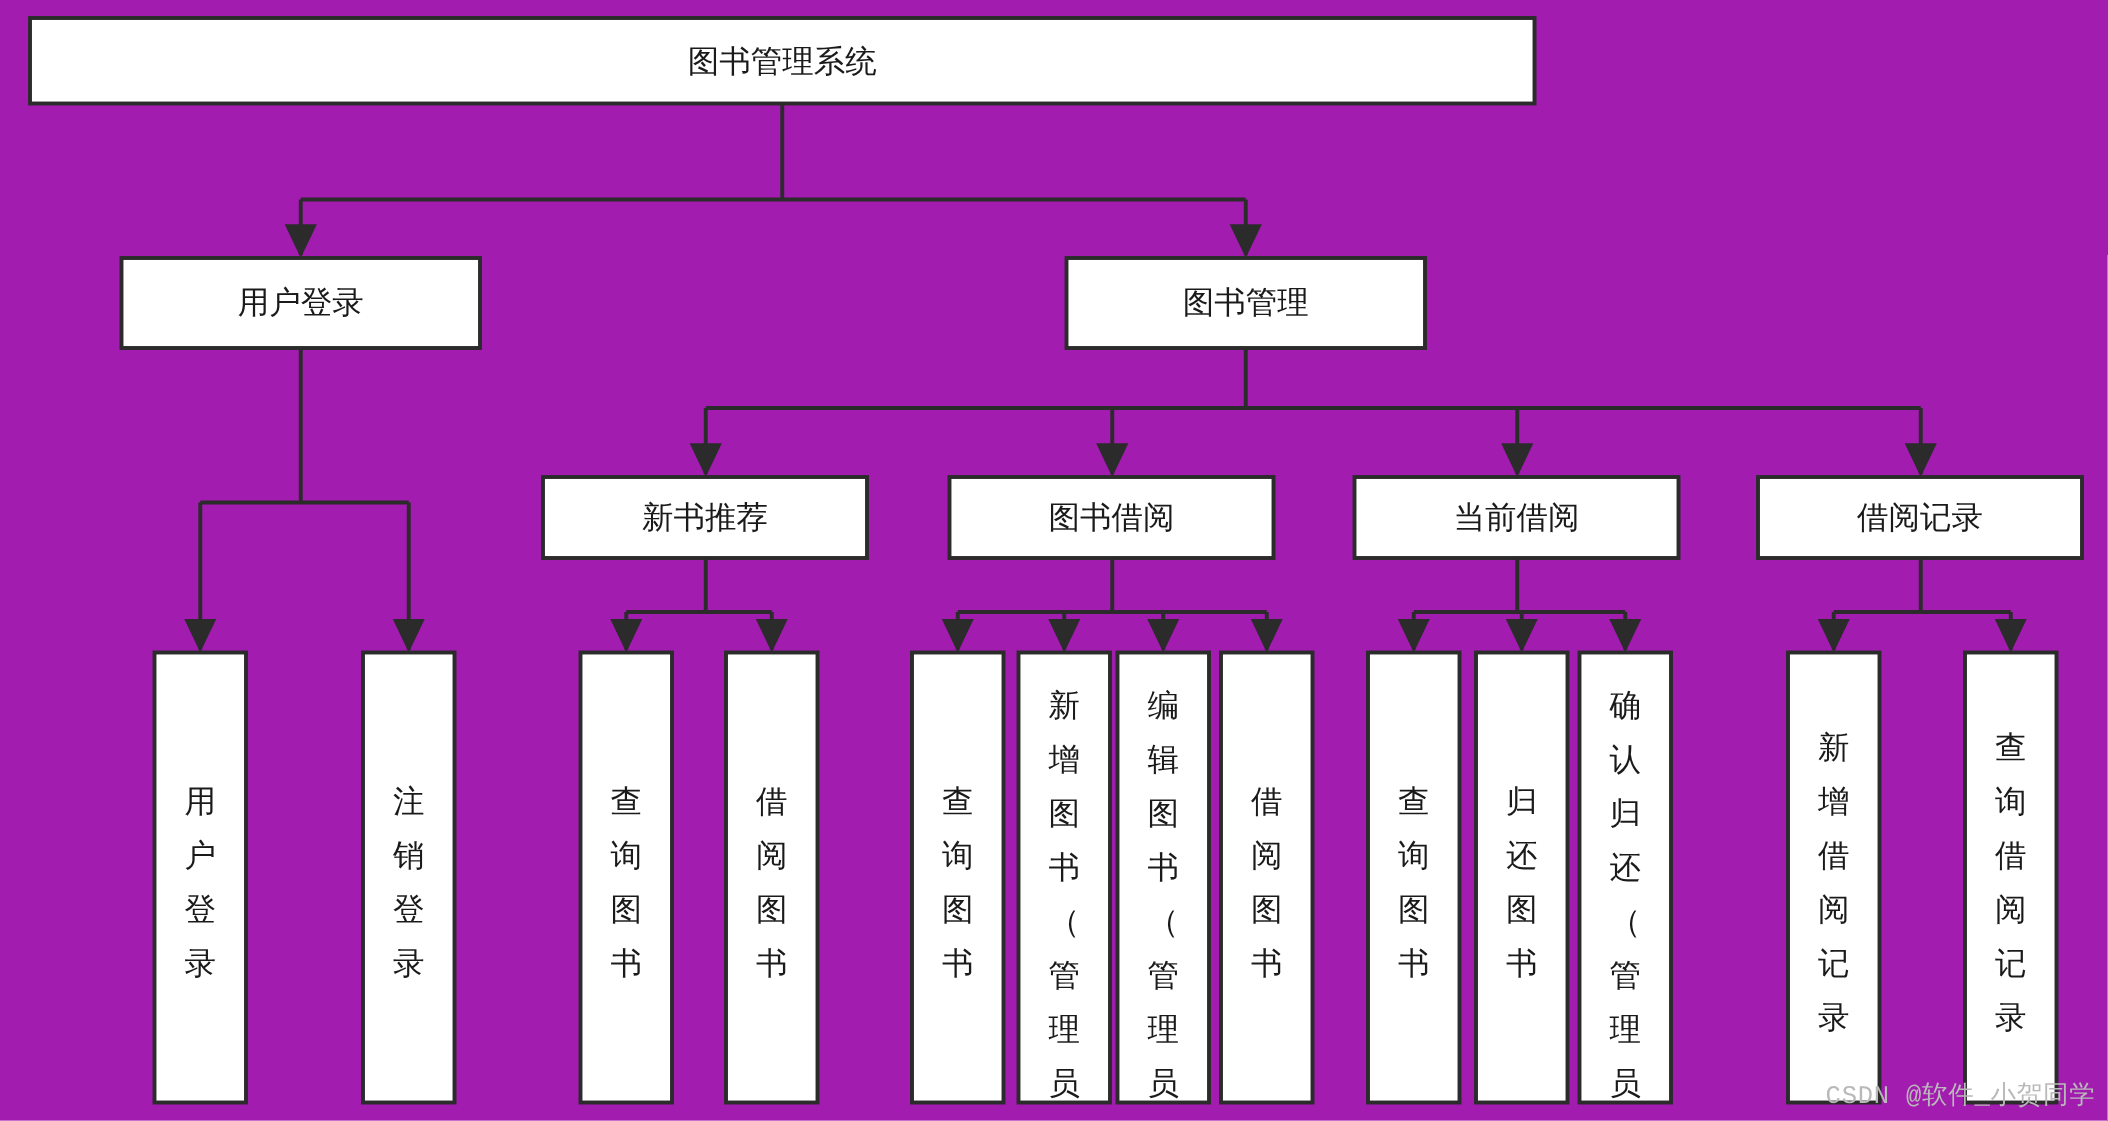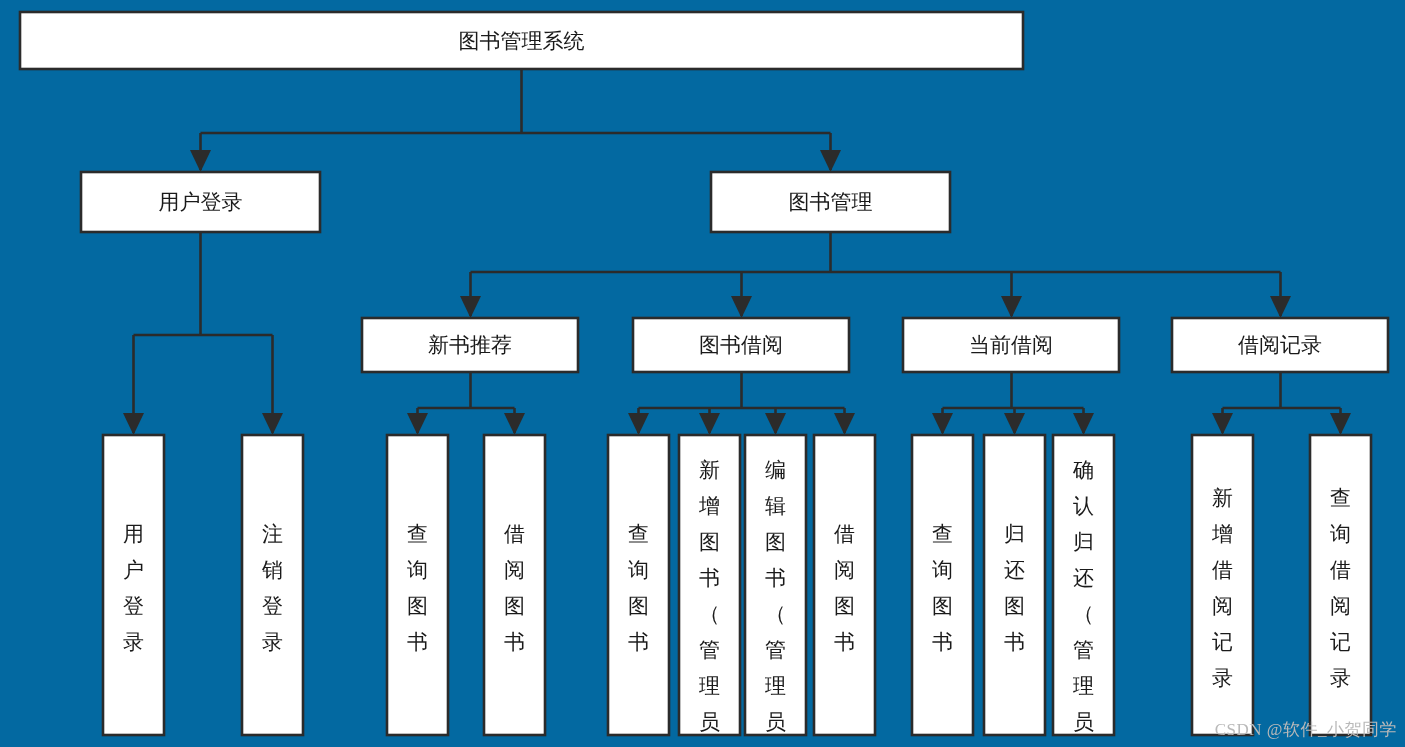--- a/index.html
+++ b/index.html
@@ -10,21 +10,21 @@
   body {
     width: 1405px;
     height: 747px;
     overflow: hidden;
     font-family: "DejaVu Sans", "Liberation Sans", sans-serif;
   }
   #diagram-root {
     position: relative;
     width: 1405px;
     height: 747px;
-    background: #0369a1;
+    background: #a21caf;
   }
   svg#flow {
     position: absolute;
     left: 0;
     top: 0;
     width: 1405px;
     height: 747px;
     display: block;
   }
   .node-box {
@@ -52,21 +52,21 @@
   .node-label-v {
     fill: #1a1a1a;
     font-family: "DejaVu Sans", "Liberation Sans", sans-serif;
     font-size: 21px;
     text-anchor: middle;
   }
   .watermark-text {
     position: absolute;
     right: 8px;
     bottom: 6px;
-    font-family: Liberation Serif, serif;
+    font-family: Liberation Mono, monospace;
     font-size: 17px;
     color: #b9b9b9;
     white-space: nowrap;
     letter-spacing: 0.5px;
     user-select: none;
     text-align: right;
   }
 </style>
 </head>
 <body>

